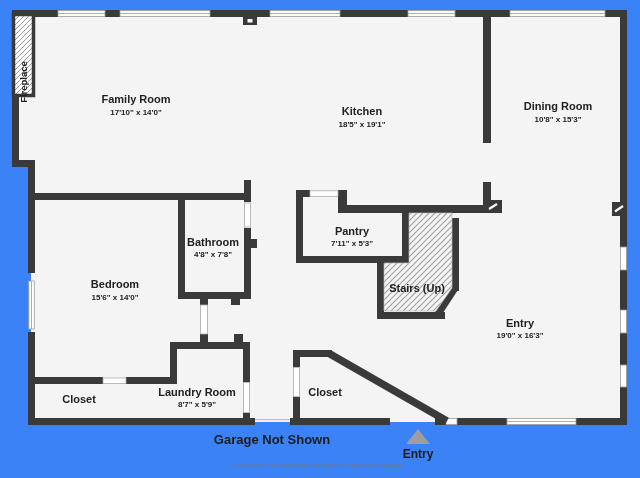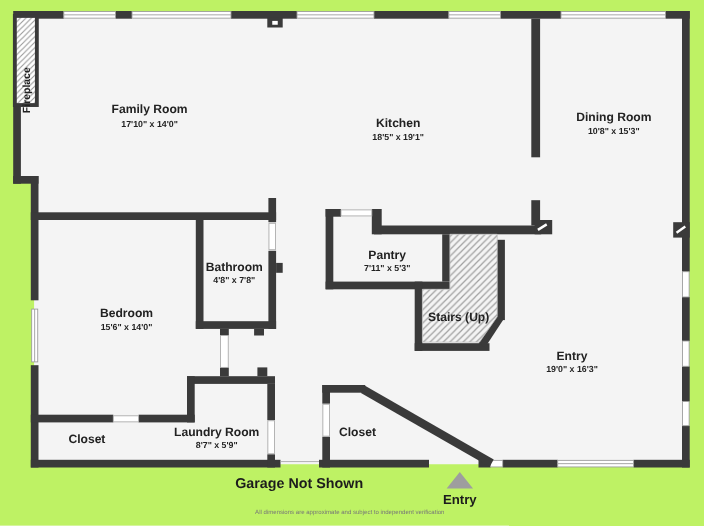--- a/index.html
+++ b/index.html
@@ -1,16 +1,16 @@
 <!DOCTYPE html>
 <html><head>
 <meta charset="utf-8">
 <style>
   html,body{margin:0;padding:0;background:#f9f9f9;}
-  .stage{position:relative;width:640px;height:478px;background:#bef264;overflow:hidden;
+  .stage{position:relative;width:640px;height:478px;background:#3b82f6;overflow:hidden;
          font-family:"Liberation Sans", sans-serif;}
   svg{display:block;}
   text{fill:#222;font-family:"Liberation Sans", sans-serif;font-weight:700;}
   .room-name{font-size:11px;}
   .room-dims{font-size:8px;}
   .big-note{font-size:13px;fill:#1c1c1c;}
   .entry-note{font-size:12px;fill:#1c1c1c;}
   .disclaimer{font-size:5.5px;font-weight:400;fill:#777;}
   .fireplace-label{font-size:9.5px;}
 </style>

